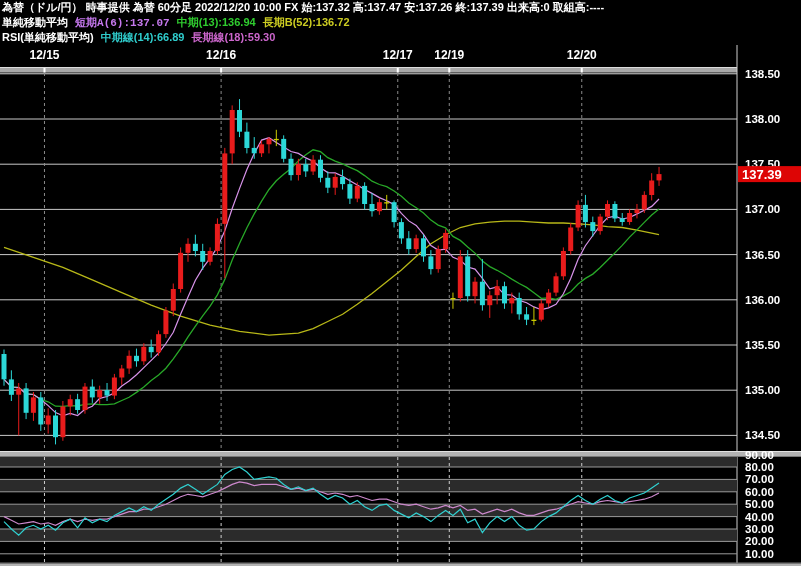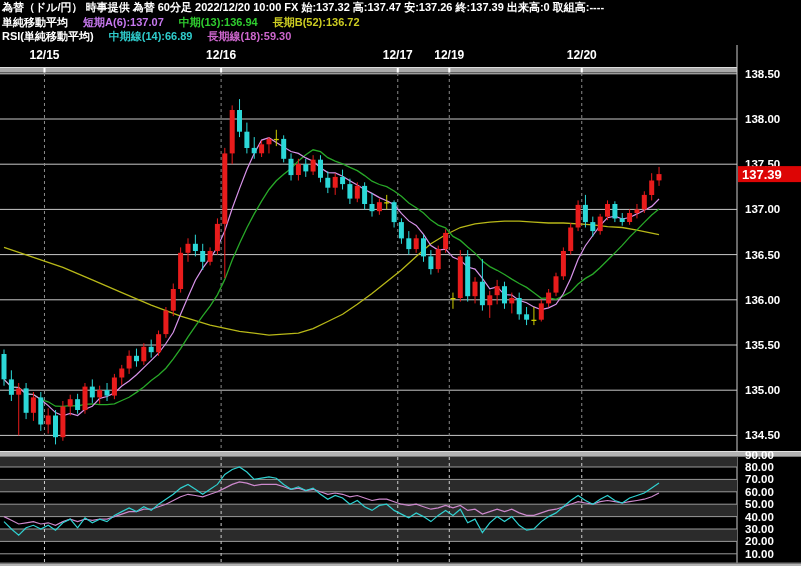--- a/index.html
+++ b/index.html
@@ -2,26 +2,26 @@
 <html><head>
 <meta charset="utf-8">
 <style>
   html,body{margin:0;padding:0;background:#000;width:801px;height:566px;overflow:hidden;}
   #stage{position:relative;width:801px;height:566px;background:#000;
          font-family:"Liberation Sans","DejaVu Sans",sans-serif;}
   #chart-svg{position:absolute;left:0;top:0;}
   #hdr{position:absolute;left:2px;top:0;z-index:5;line-height:14.5px;
        font-size:11px;font-weight:bold;white-space:nowrap;}
   .w{color:#ffffff;}
-  .plum{color:#c678ee;}
+  .plum{color:#c678ee;font-family:Liberation Mono, monospace;}
   .grn{color:#2fcc2f;}
   .yel{color:#cccc22;}
   .cyn{color:#2fcccc;}
   .mag{color:#cc66cc;}
-  #hdr span{margin-right:12px;}
+  #hdr span{margin-right:4px;}
 </style>
 </head>
 <body>
 
 <div id="stage">
   <svg id="chart-svg" width="801" height="566">
       <rect x="0" y="0" width="801" height="566" fill="#000000"></rect>
       <g>
         <text x="44.480000000000004" y="59" fill="#fff" font-size="12" font-weight="bold" text-anchor="middle">12/15</text>
         <text x="221.12" y="59" fill="#fff" font-size="12" font-weight="bold" text-anchor="middle">12/16</text>

